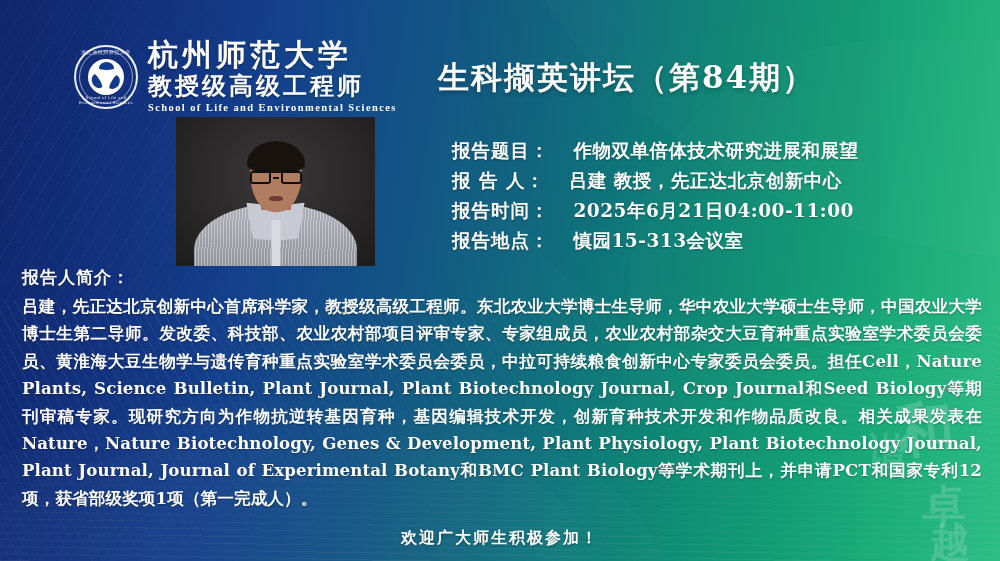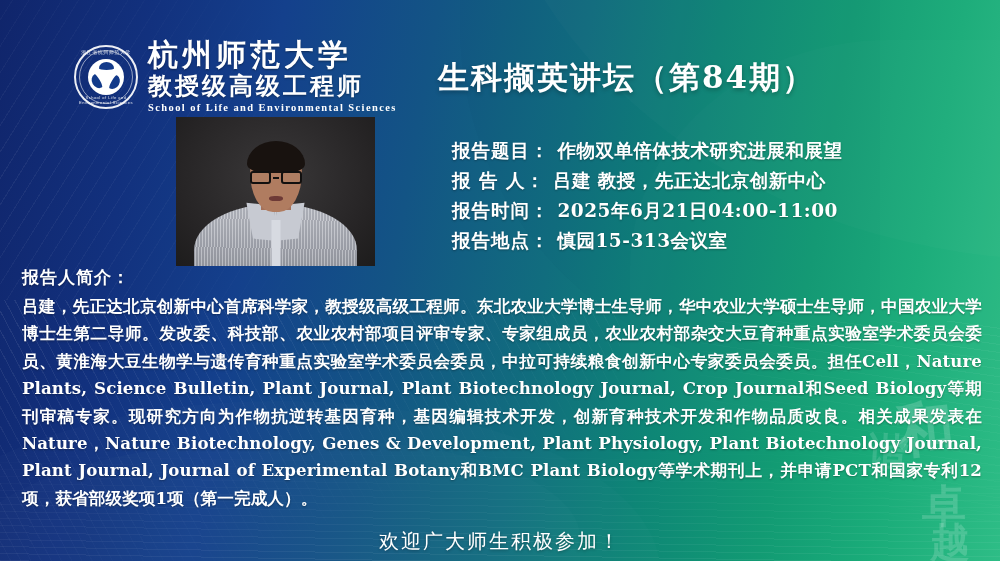--- a/index.html
+++ b/index.html
@@ -326,21 +326,21 @@
     display: flex;
     align-items: baseline;
     height: 30px;
     font-size: 18.5px;
     font-weight: 700;
     font-family: "DejaVu Serif", serif;
     text-shadow: 0 1px 2px rgba(0,0,0,.3);
     white-space: nowrap;
   }
   .info-label { letter-spacing: 1px; }
-  .info-value { margin-left: 8px; letter-spacing: .5px; }
+  .info-value { margin-left: 24px; letter-spacing: .5px; }
 
   
   .bio {
     position: absolute;
     left: 22px; top: 266px;
     width: 960px;
     color: #ffffff;
   }
   .bio-head {
     font-size: 17px;
@@ -360,22 +360,22 @@
     letter-spacing: .1px;
     text-shadow: 0 1px 2px rgba(0,0,0,.32);
   }
 
   
   .footer {
     position: absolute;
     left: 0; top: 528px;
     width: 1000px;
     text-align: center;
-    font-size: 20px;
-    font-weight: 400;
+    font-size: 16px;
+    font-weight: 700;
     color: #ffffff;
     letter-spacing: 2px;
     font-family: "DejaVu Serif", serif;
     text-shadow: 0 1px 3px rgba(0,0,0,.32);
   }
 </style>
 </head>
 <body>
 
 <div id="poster">

